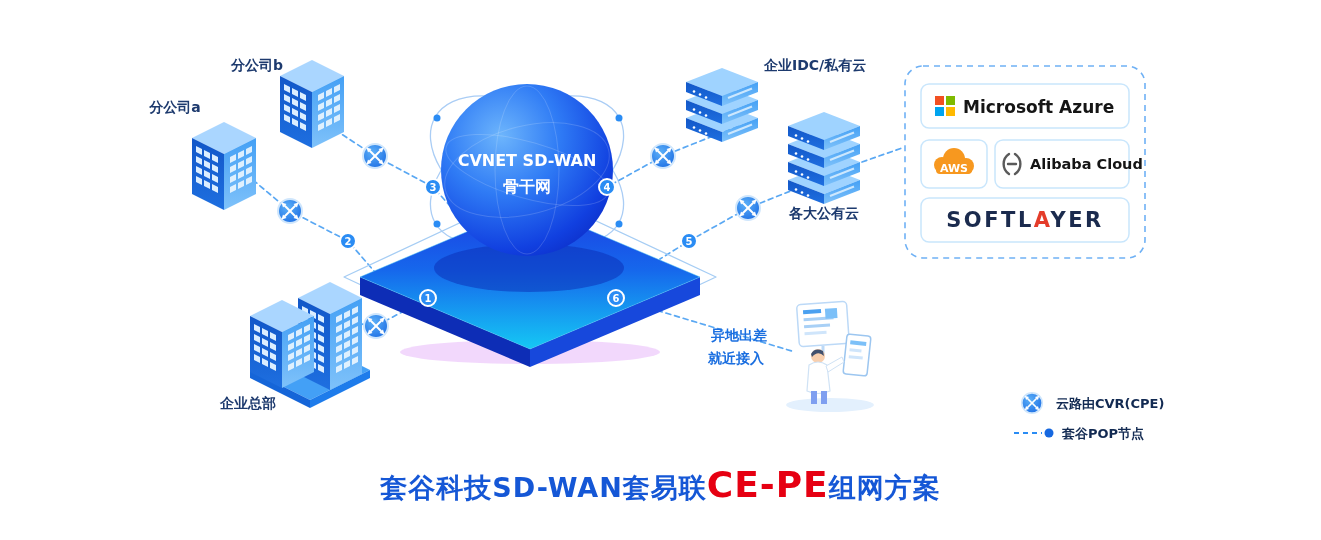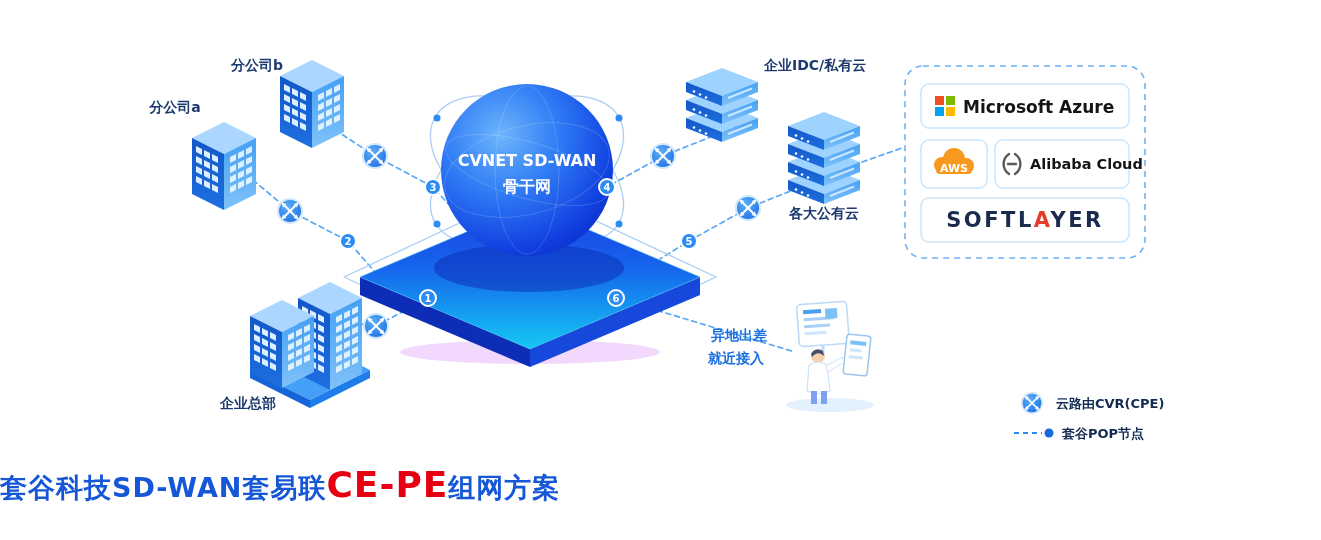--- a/index.html
+++ b/index.html
@@ -10,21 +10,21 @@
   .lbl{font-size:14px;fill:#1d3a6e;font-weight:600;}
   .lbl-blue{font-size:14px;fill:#1b6fe0;font-weight:600;}
   .sphere-t{font-size:16px;fill:#ffffff;font-weight:700;text-anchor:middle;}
   .num{font-size:10px;fill:#ffffff;font-weight:700;text-anchor:middle;}
   .azure-text{font-size:17px;fill:#151515;font-weight:600;}
   .alibaba-text{font-size:14.5px;fill:#151515;font-weight:600;}
   .aws-text{font-size:11px;fill:#ffffff;font-weight:800;text-anchor:middle;}
   .softlayer-text{font-size:21px;font-weight:800;letter-spacing:2.5px;text-anchor:middle;}
   .sl-dark{fill:#1b2b4e;} .sl-red{fill:#e43c2a;}
   .legend-text{font-size:13px;fill:#122a52;font-weight:600;}
-  .title{position:absolute;left:0;right:0;top:464px;text-align:left;line-height:42px;white-space:nowrap;}
+  .title{position:absolute;left:0;right:0;top:464px;text-align:center;line-height:42px;white-space:nowrap;}
   .title .t-blue{color:#1557d6;font-size:27px;font-weight:800;letter-spacing:1px;}
   .title .t-red{color:#e60012;font-size:36px;font-weight:800;letter-spacing:1px;}
 </style>
 </head>
 <body>
 
 <div class="stage">
 <svg width="1321" height="540" viewBox="0 0 1321 540">
   <defs>
     <radialGradient id="sphereG" cx="0.35" cy="0.3" r="0.85">

